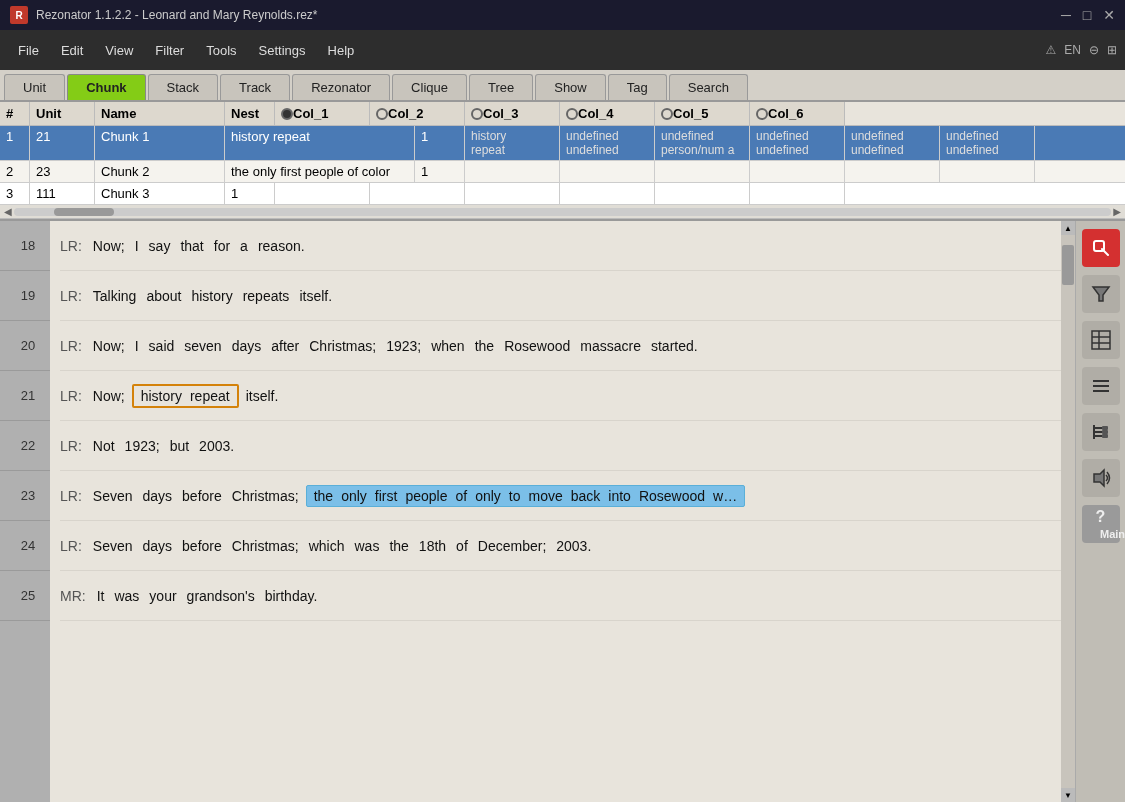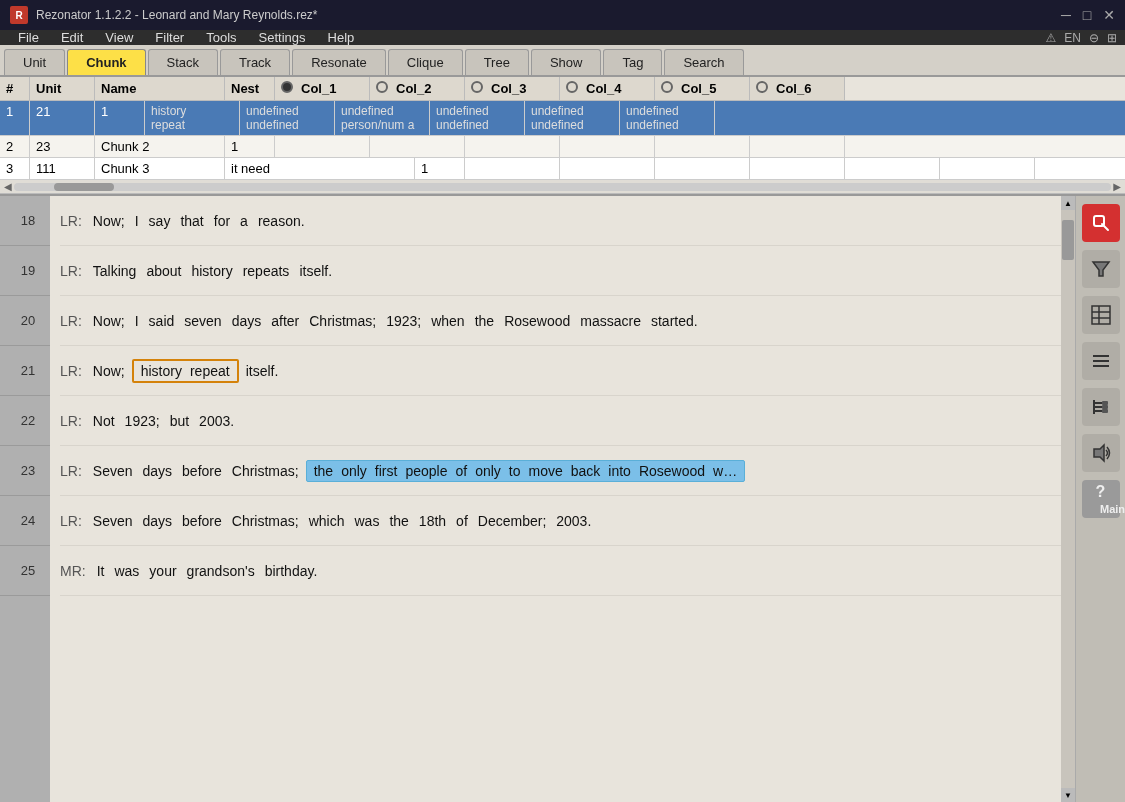--- a/index.html
+++ b/index.html
@@ -44,21 +44,21 @@
       gap: 12px;
       font-size: 14px;
       color: #aaa;
     }
     #title-bar .win-controls span { cursor: pointer; }
 
     
     #menu-bar {
       background: #2d2d2d;
       color: #ddd;
-      height: 15px;
+      height: 40px;
       display: flex;
       align-items: center;
       padding: 0 8px;
       gap: 2px;
     }
     #menu-bar .menu-item {
       padding: 4px 10px;
       cursor: pointer;
       border-radius: 3px;
       font-size: 13px;
@@ -86,21 +86,21 @@
       background: #c8c4bc;
       border: 1px solid #999;
       border-bottom: none;
       cursor: pointer;
       font-size: 13px;
       color: #222;
       border-radius: 3px 3px 0 0;
       margin-right: 2px;
     }
     .tab-btn.active {
-      background: #fde047;
+      background: #84cc16;
       border-color: #888;
       font-weight: bold;
     }
 
     
     #main {
       flex: 1;
       display: flex;
       flex-direction: column;
       background: #f0ede8;
@@ -129,21 +129,21 @@
       background: #ddd8ce;
       white-space: nowrap;
       display: flex;
       align-items: center;
     }
     .th-hash { width: 30px; }
     .th-unit { width: 65px; }
     .th-name { width: 130px; }
     .th-word { width: 190px; }
     .th-nest { width: 50px; }
-    .th-col { width: 95px; display: flex; align-items: flex-start; gap: 8px; }
+    .th-col { width: 95px; display: flex; align-items: center; gap: 0; }
 
     
     #table-body {}
     .tr {
       display: flex;
       border-bottom: 1px solid #ccc;
       font-size: 13px;
     }
     .tr:nth-child(odd) { background: #fff; }
     .tr:nth-child(even) { background: #f5f3ee; }
@@ -382,21 +382,21 @@
     <span>⊖</span>
     <span>⊞</span>
   </div>
 </div>
 
 <div id="tab-bar">
   <button class="tab-btn">Unit</button>
   <button class="tab-btn active">Chunk</button>
   <button class="tab-btn">Stack</button>
   <button class="tab-btn">Track</button>
-  <button class="tab-btn">Resonate</button>
+  <button class="tab-btn">Rezonator</button>
   <button class="tab-btn">Clique</button>
   <button class="tab-btn">Tree</button>
   <button class="tab-btn">Show</button>
   <button class="tab-btn">Tag</button>
   <button class="tab-btn">Search</button>
 </div>
 
 <div id="main">
 
   <div id="table-area">
@@ -430,47 +430,49 @@
         <span class="radio-empty"></span>
         <span>Col_6</span>
       </div>
     </div>
 
     <div id="table-body">
 
       <div class="tr selected">
         <div class="td td-hash">1</div>
         <div class="td td-unit">21</div>
+        <div class="td td-name">Chunk 1</div>
+        <div class="td td-word">history repeat</div>
         <div class="td td-nest">1</div>
         <div class="td td-col">history<br>repeat</div>
         <div class="td td-col">undefined<br>undefined</div>
         <div class="td td-col">undefined<br>person/num a</div>
         <div class="td td-col">undefined<br>undefined</div>
         <div class="td td-col">undefined<br>undefined</div>
         <div class="td td-col">undefined<br>undefined</div>
       </div>
 
       <div class="tr">
         <div class="td td-hash">2</div>
         <div class="td td-unit">23</div>
         <div class="td td-name">Chunk 2</div>
+        <div class="td td-word">the only first people of color</div>
         <div class="td td-nest">1</div>
         <div class="td td-col"></div>
         <div class="td td-col"></div>
         <div class="td td-col"></div>
         <div class="td td-col"></div>
         <div class="td td-col"></div>
         <div class="td td-col"></div>
       </div>
 
       <div class="tr">
         <div class="td td-hash">3</div>
         <div class="td td-unit">111</div>
         <div class="td td-name">Chunk 3</div>
-        <div class="td td-word">it need</div>
         <div class="td td-nest">1</div>
         <div class="td td-col"></div>
         <div class="td td-col"></div>
         <div class="td td-col"></div>
         <div class="td td-col"></div>
         <div class="td td-col"></div>
         <div class="td td-col"></div>
       </div>
     </div>
 

